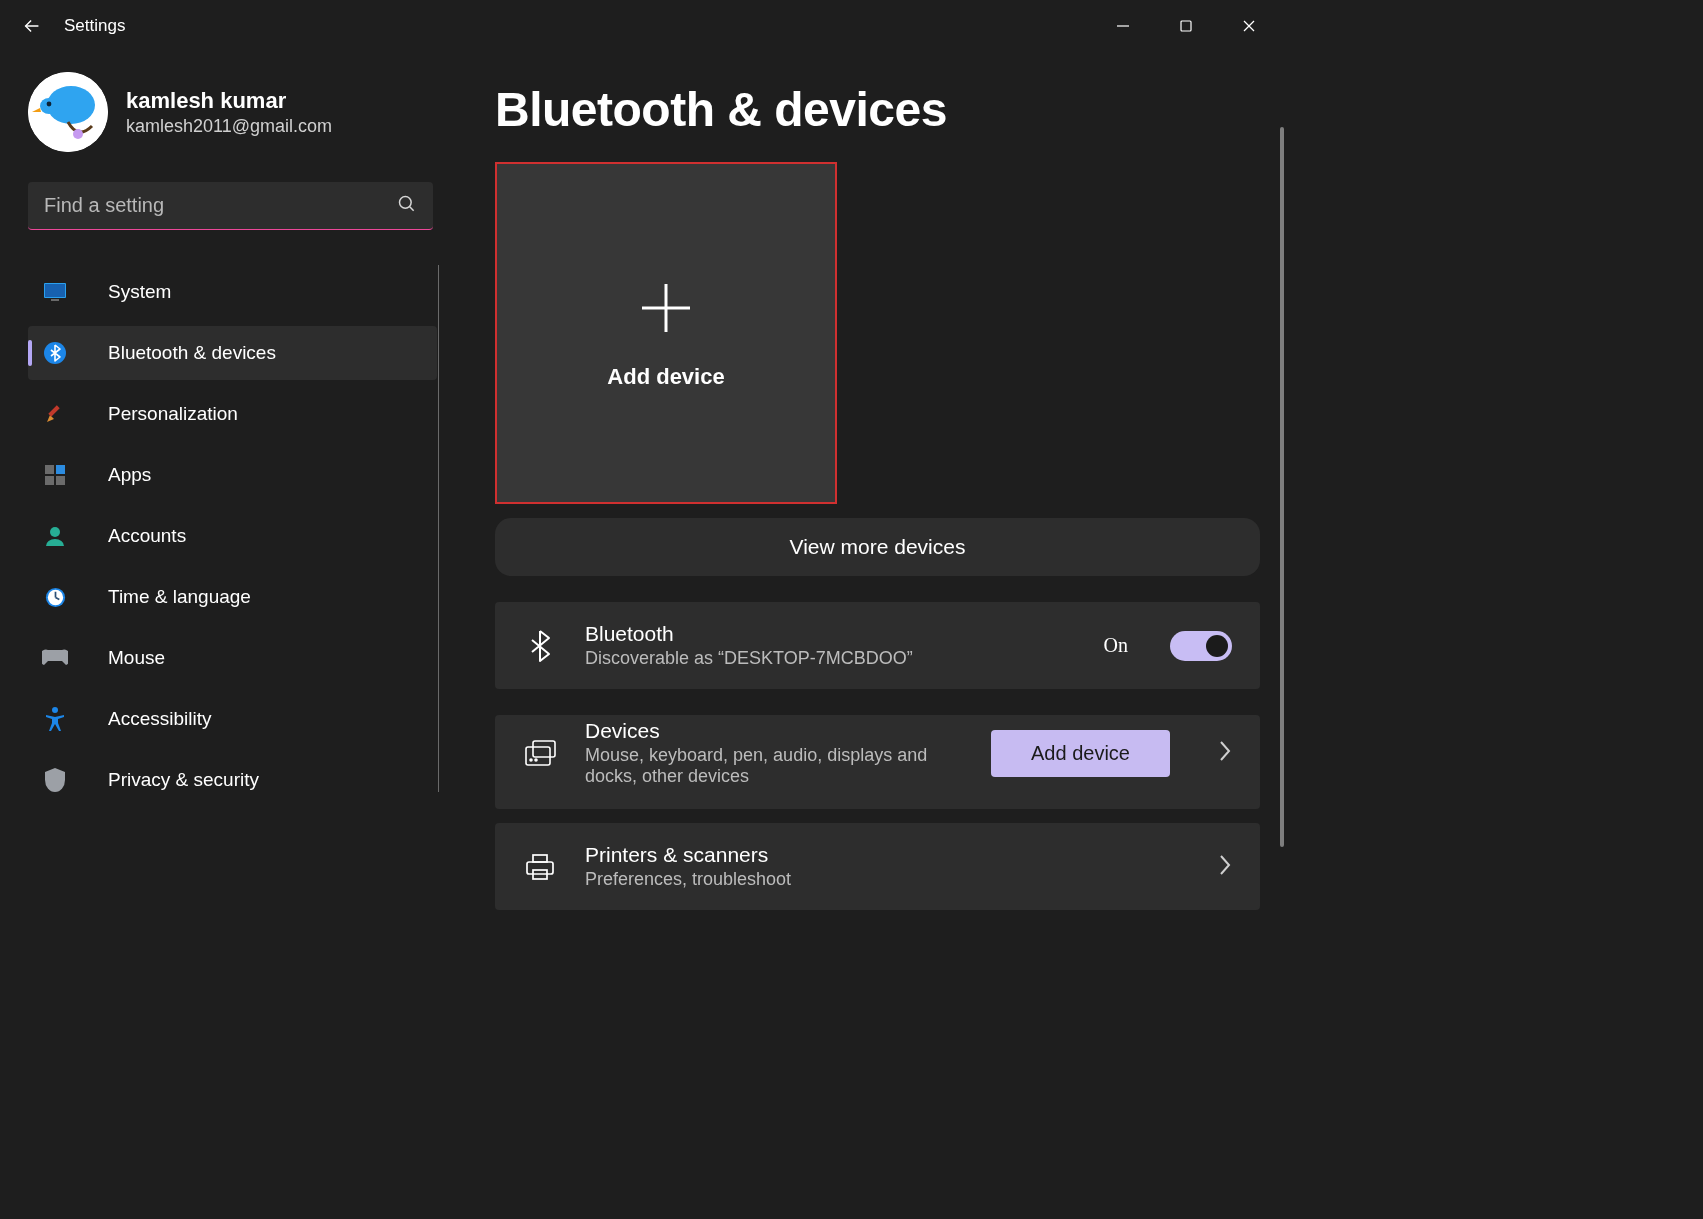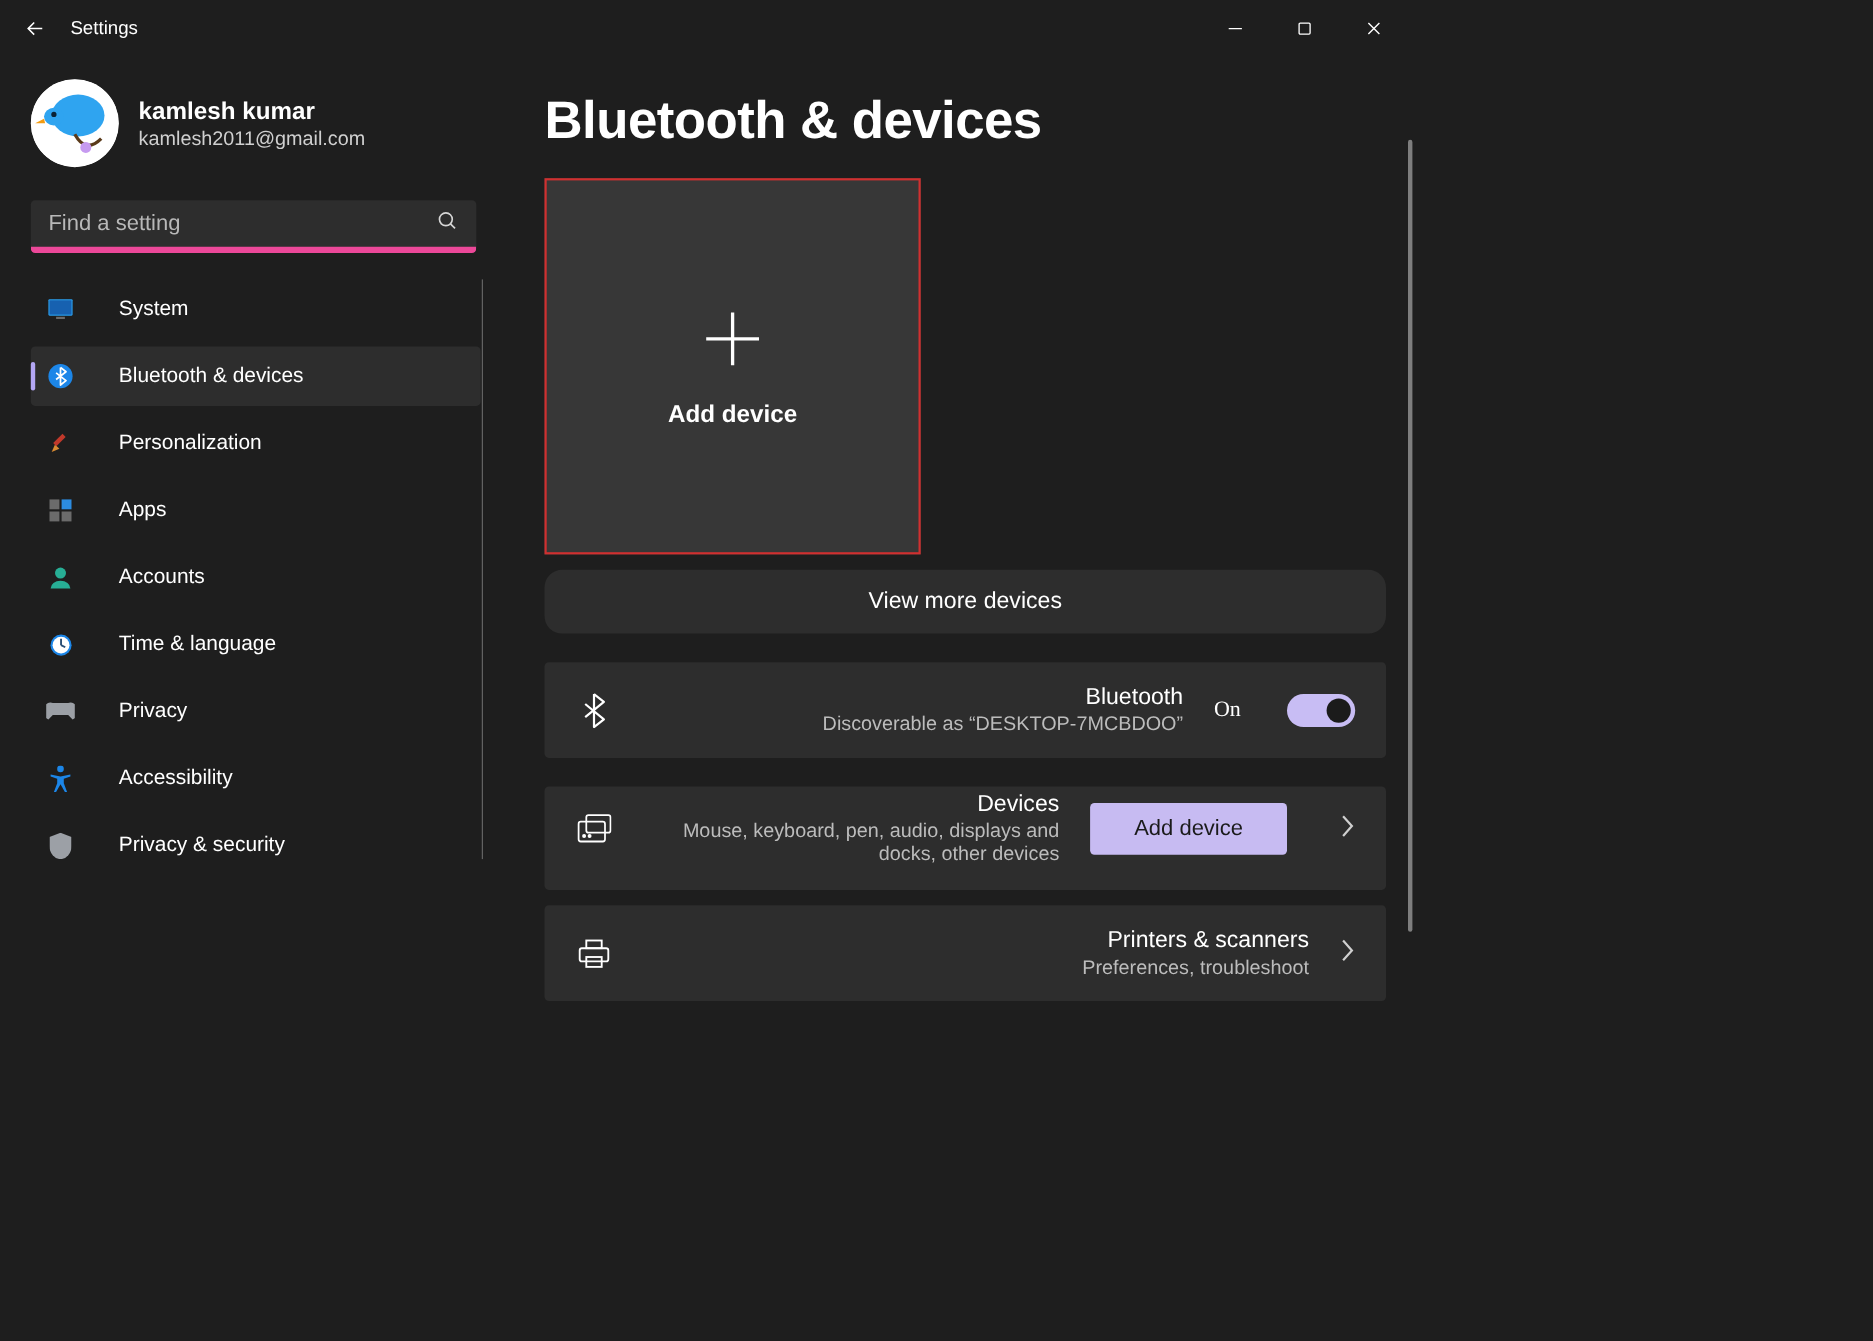--- a/index.html
+++ b/index.html
@@ -79,26 +79,26 @@
 .user-email {
   font-size: 18px;
   color: #d0d0d0;
   margin-top: 2px;
 }
 .search-box {
   position: relative;
   width: 405px;
   height: 48px;
   background: #2d2d2d;
-  border-bottom: 6px solid #ec4899;
+  border-bottom: 1px solid #ec4899;
   border-radius: 4px;
   display: flex;
   align-items: center;
   padding: 0 16px;
-  margin-bottom: 24px;
+  margin-bottom: 35px;
 }
 .search-box input {
   background: transparent;
   border: none;
   outline: none;
   color: #c2c2c2;
   font-size: 20px;
   flex: 1;
 }
 .search-box input::placeholder { color: #b8b8b8; }
@@ -189,21 +189,20 @@
 }
 .setting-row {
   margin-top: 26px;
   background: #2d2d2d;
   border-radius: 4px;
   display: flex;
   align-items: center;
   padding: 20px 28px;
   gap: 28px;
   cursor: pointer;
-  text-align: right;
 }
 .setting-row .row-icon {
   width: 34px;
   display: flex;
   justify-content: center;
 }
 .row-text { flex: 1; }
 .row-title { font-size: 21px; }
 .row-sub { font-size: 18px; color: #bcbcbc; margin-top: 2px; }
 .toggle-label { font-size: 20px; margin-right: 14px; font-family: Liberation Serif, serif; }
@@ -373,21 +372,21 @@
         </span>
         <span>Time &amp; language</span>
       </div>
 
       <div class="nav-item">
         <span class="nav-icon">
           <svg width="26" height="18" viewBox="0 0 26 18" fill="#9ca0a6">
               <path d="M6 1 h14 a6 7 0 0 1 4 15 l-4 -4 h-14 l-4 4 a6 7 0 0 1 4 -15 z"></path>
             </svg>
         </span>
-        <span>Privacy</span>
+        <span>Mouse</span>
       </div>
 
       <div class="nav-item">
         <span class="nav-icon">
           <svg width="22" height="24" viewBox="0 0 22 24" fill="#1c86e8">
               <circle cx="11" cy="3" r="3"></circle>
               <path d="M2 8 l9 2 l9 -2 v2 l-6 2 v4 l3 8 h-2 l-4 -7 l-4 7 h-2 l3 -8 v-4 l-6 -2 z"></path>
             </svg>
         </span>
         <span>Accessibility</span>

